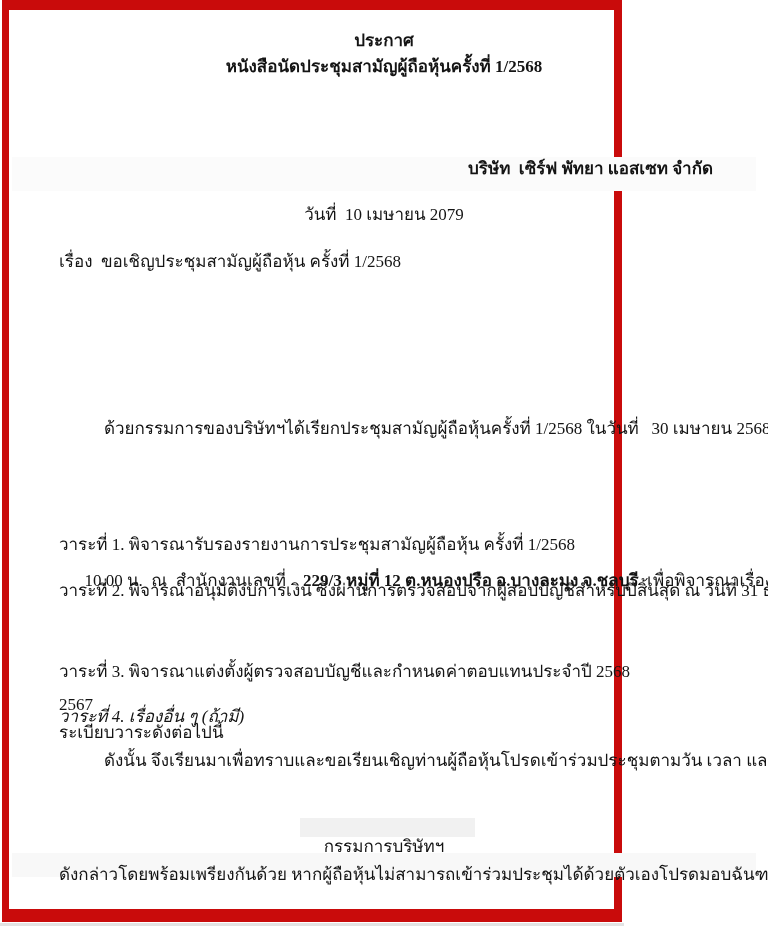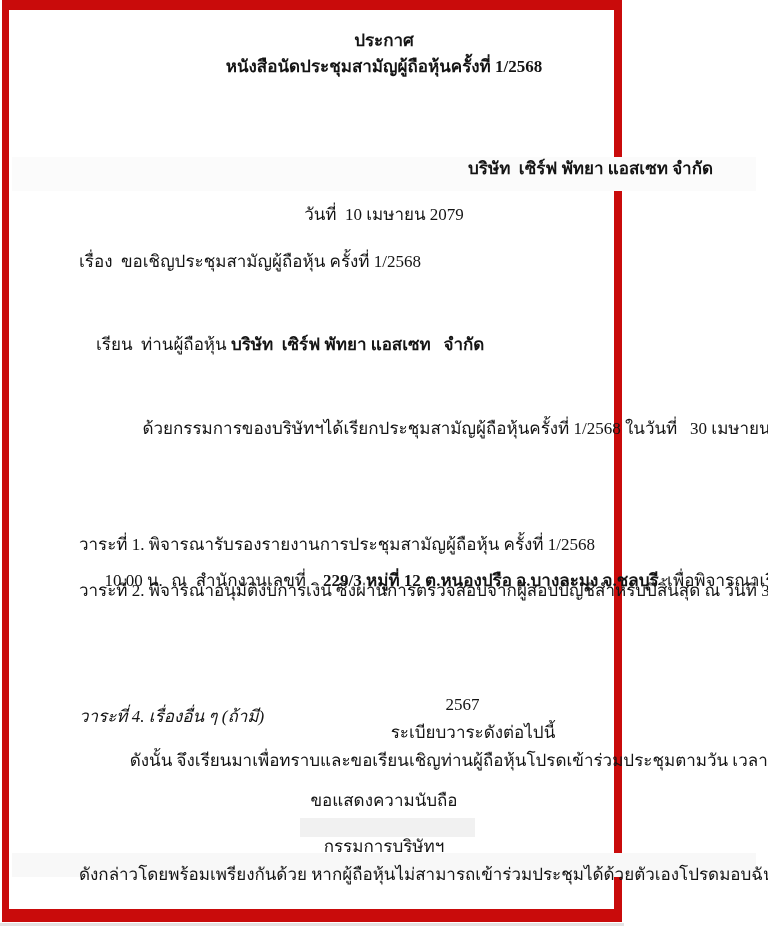--- a/index.html
+++ b/index.html
@@ -43,22 +43,21 @@
     font-size: 17px;
     line-height: 38px;
     white-space: pre;
   }
   .center {
     left: 0;
     width: 768px;
     text-align: center;
   }
   .left {
-    left: 79px;
-    text-align: center;
+    left: 59px;
   }
   .bold { font-weight: bold; }
   .indent { text-indent: 45px; }
   
   .band {
     position: absolute;
     pointer-events: none;
   }
   .band-company { left: 12px; top: 157px; width: 744px; height: 34px; background: #fbfbfb; }
   .band-signature { left: 300px; top: 818px; width: 175px; height: 19px; background: #f1f1f1; }
@@ -78,52 +77,51 @@
   <div class="txt center bold" style="top:22px;">ประกาศ</div>
 
   <div class="txt center bold" style="top:48px;">หนังสือนัดประชุมสามัญผู้ถือหุ้นครั้งที่ 1/2568</div>
 
   <div class="txt bold" style="top:150px; left:0; width:713px; text-align:right;">บริษัท  เซิร์ฟ พัทยา แอสเซท จำกัด</div>
 
   <div class="txt center" style="top:196px;">วันที่  10 เมษายน 2079</div>
 
   <div class="txt left" style="top:243px;">เรื่อง  ขอเชิญประชุมสามัญผู้ถือหุ้น ครั้งที่ 1/2568</div>
 
-  <div class="txt left" style="top:288px;">
-    <span>เรียน  ท่านผู้ถือหุ้น </span><span class="bold">บริษัท  เซิร์ฟ พัทยา แอสเซท   จำกัด</span>
-  </div>
 
   <div class="txt left" style="top:334px;">
     <div class="indent">ด้วยกรรมการของบริษัทฯได้เรียกประชุมสามัญผู้ถือหุ้นครั้งที่ 1/2568 ในวันที่   30 เมษายน 2568 เวลา</div>
     <div>
       <span>10.00 น.  ณ  สำนักงานเลขที่    </span><span class="bold">229/3 หมู่ที่ 12 ต.หนองปรือ อ.บางละมุง จ.ชลบุรี</span><span>  เพื่อพิจารณาเรื่องต่างๆ ตาม</span>
     </div>
     <div>ระเบียบวาระดังต่อไปนี้</div>
   </div>
 
   <div class="txt left" style="top:450px;">
     <div>วาระที่ 1. พิจารณารับรองรายงานการประชุมสามัญผู้ถือหุ้น ครั้งที่ 1/2568</div>
   </div>
 
   <div class="txt left" style="top:496px;">
     <div>วาระที่ 2. พิจารณาอนุมัติงบการเงิน ซึ่งผ่านการตรวจสอบจากผู้สอบบัญชีสำหรับปีสิ้นสุด ณ วันที่ 31 ธันวาคม</div>
     <div>2567</div>
   </div>
 
+  <div class="txt left" style="top:577px;">
+    <div>วาระที่ 3. พิจารณาแต่งตั้งผู้ตรวจสอบบัญชีและกำหนดค่าตอบแทนประจำปี 2568</div>
+  </div>
 
   <div class="txt left" style="top:622px;font-style:italic;">
     <div>วาระที่ 4. เรื่องอื่น ๆ (ถ้ามี)</div>
   </div>
 
   <div class="txt left" style="top:666px;">
     <div class="indent">ดังนั้น จึงเรียนมาเพื่อทราบและขอเรียนเชิญท่านผู้ถือหุ้นโปรดเข้าร่วมประชุมตามวัน เวลา และสถานที่</div>
     <div>ดังกล่าวโดยพร้อมเพรียงกันด้วย หากผู้ถือหุ้นไม่สามารถเข้าร่วมประชุมได้ด้วยตัวเองโปรดมอบฉันฑะให้บุคคล</div>
     
   </div>
 
-  <div class="txt center" style="top:782px;">ขอแสดงความนับถือ</div>
 
 
   <div class="txt center" style="top:828px;">กรรมการบริษัทฯ</div>
 
   <div class="bottom-edge-strip"></div>
 
 </div>
 
 </body></html>

